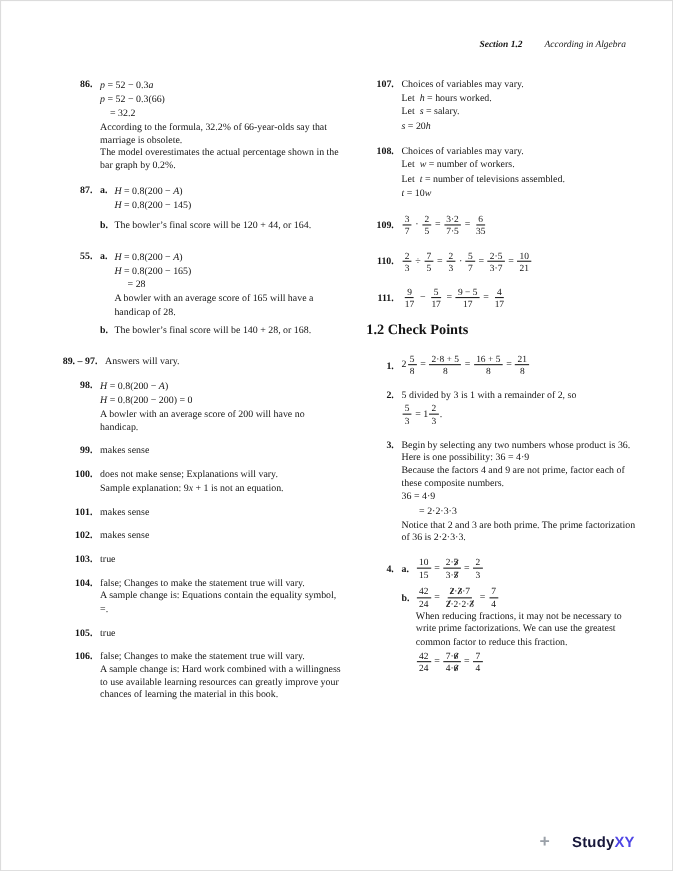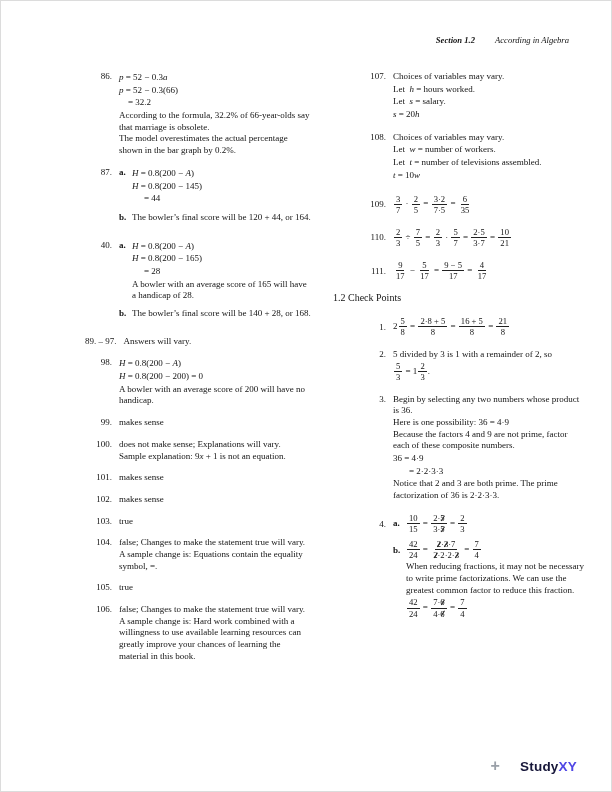--- a/index.html
+++ b/index.html
@@ -11,21 +11,21 @@
   }
   .header { position:absolute; top:34px; right:42px; font-style:italic; font-size:8.6px; white-space:nowrap; }
   .header .sec { font-weight:bold; padding-right:20px; }
 
   .col { position:absolute; top:70px; }
   .col.left  { left:56px;  width:254px; }
   .col.right { left:330px; width:254px; }
 
   .item { display:flex; margin-bottom:10px; }
   .item.vc { align-items:center; }
-  .inum { width:27px; flex:none; text-align:right; font-weight:normal;margin-left:28px; }
+  .inum { width:27px; flex:none; text-align:right; font-weight:bold; }
   .inum.wide { width:auto; min-width:27px; white-space:nowrap; }
   .inum.mt { margin-top:7px; }
   .ibody { flex:1; margin-left:7px; min-width:0; }
   .sub { display:flex; margin-bottom:6px; }
   .sub.vc { align-items:center; margin-bottom:3px; }
   .slabel { width:13px; flex:none; font-weight:bold; }
   .slabel.mt { margin-top:7px; }
   .sbody { flex:1; min-width:0; }
 
   .text { line-height:1.3; }
@@ -38,21 +38,21 @@
   .frac { display:inline-flex; flex-direction:column; align-items:center; margin:0 1px; font-size:8.6px; line-height:1.18; }
   .frac .fn { padding:0 2px; border-bottom:1px solid #222; }
   .frac .fd { padding:0 2px; }
 
   .cancel { position:relative; }
   .cancel::after {
     content:""; position:absolute; left:-15%; top:48%; width:130%; height:0;
     border-top:1px solid #222; transform:rotate(-58deg);
   }
 
-  .heading { font-weight:normal; font-size:10px; margin:4px 0 12px 2px; }
+  .heading { font-weight:bold; font-size:13px; margin:4px 0 12px 2px; }
 
   .footer {
     position:absolute; right:34px; bottom:16px; display:flex; align-items:baseline;
     font-family:"Liberation Sans", sans-serif; font-weight:bold; font-size:13.5px; letter-spacing:0.2px;
   }
   .footer .plus { color:#9aa0a8; font-size:16px; margin-right:3px; font-weight:bold; }
   .footer .study { color:#17173a;margin-left:17px; }
   .footer .xy { color:#4f46e5; }
 </style>
 </head>
@@ -78,34 +78,33 @@
     </div>
 
     <div class="item">
       <div class="inum">87.</div>
       <div class="ibody">
         <div class="sub">
           <div class="slabel">a.</div>
           <div class="sbody">
             <div class="math"><span class="it">H</span><span> = 0.8(200 − </span><span class="it">A</span><span>)</span></div>
             <div class="math"><span class="it">H</span><span> = 0.8(200 − 145)</span></div>
-            <div class="math ind2"><span>= 44</span></div>
           </div>
         </div>
         <div class="sub">
           <div class="slabel">b.</div>
           <div class="sbody">
             <div class="text">The bowler’s final score will be 120 + 44,  or 164.</div>
           </div>
         </div>
       </div>
     </div>
 
     <div class="item">
-      <div class="inum">40.</div>
+      <div class="inum">55.</div>
       <div class="ibody">
         <div class="sub">
           <div class="slabel">a.</div>
           <div class="sbody">
             <div class="math"><span class="it">H</span><span> = 0.8(200 − </span><span class="it">A</span><span>)</span></div>
             <div class="math"><span class="it">H</span><span> = 0.8(200 − 165)</span></div>
             <div class="math ind2"><span>= 28</span></div>
             <div class="text">A bowler with an average score of 165 will have a handicap of 28.</div>
           </div>
         </div>

